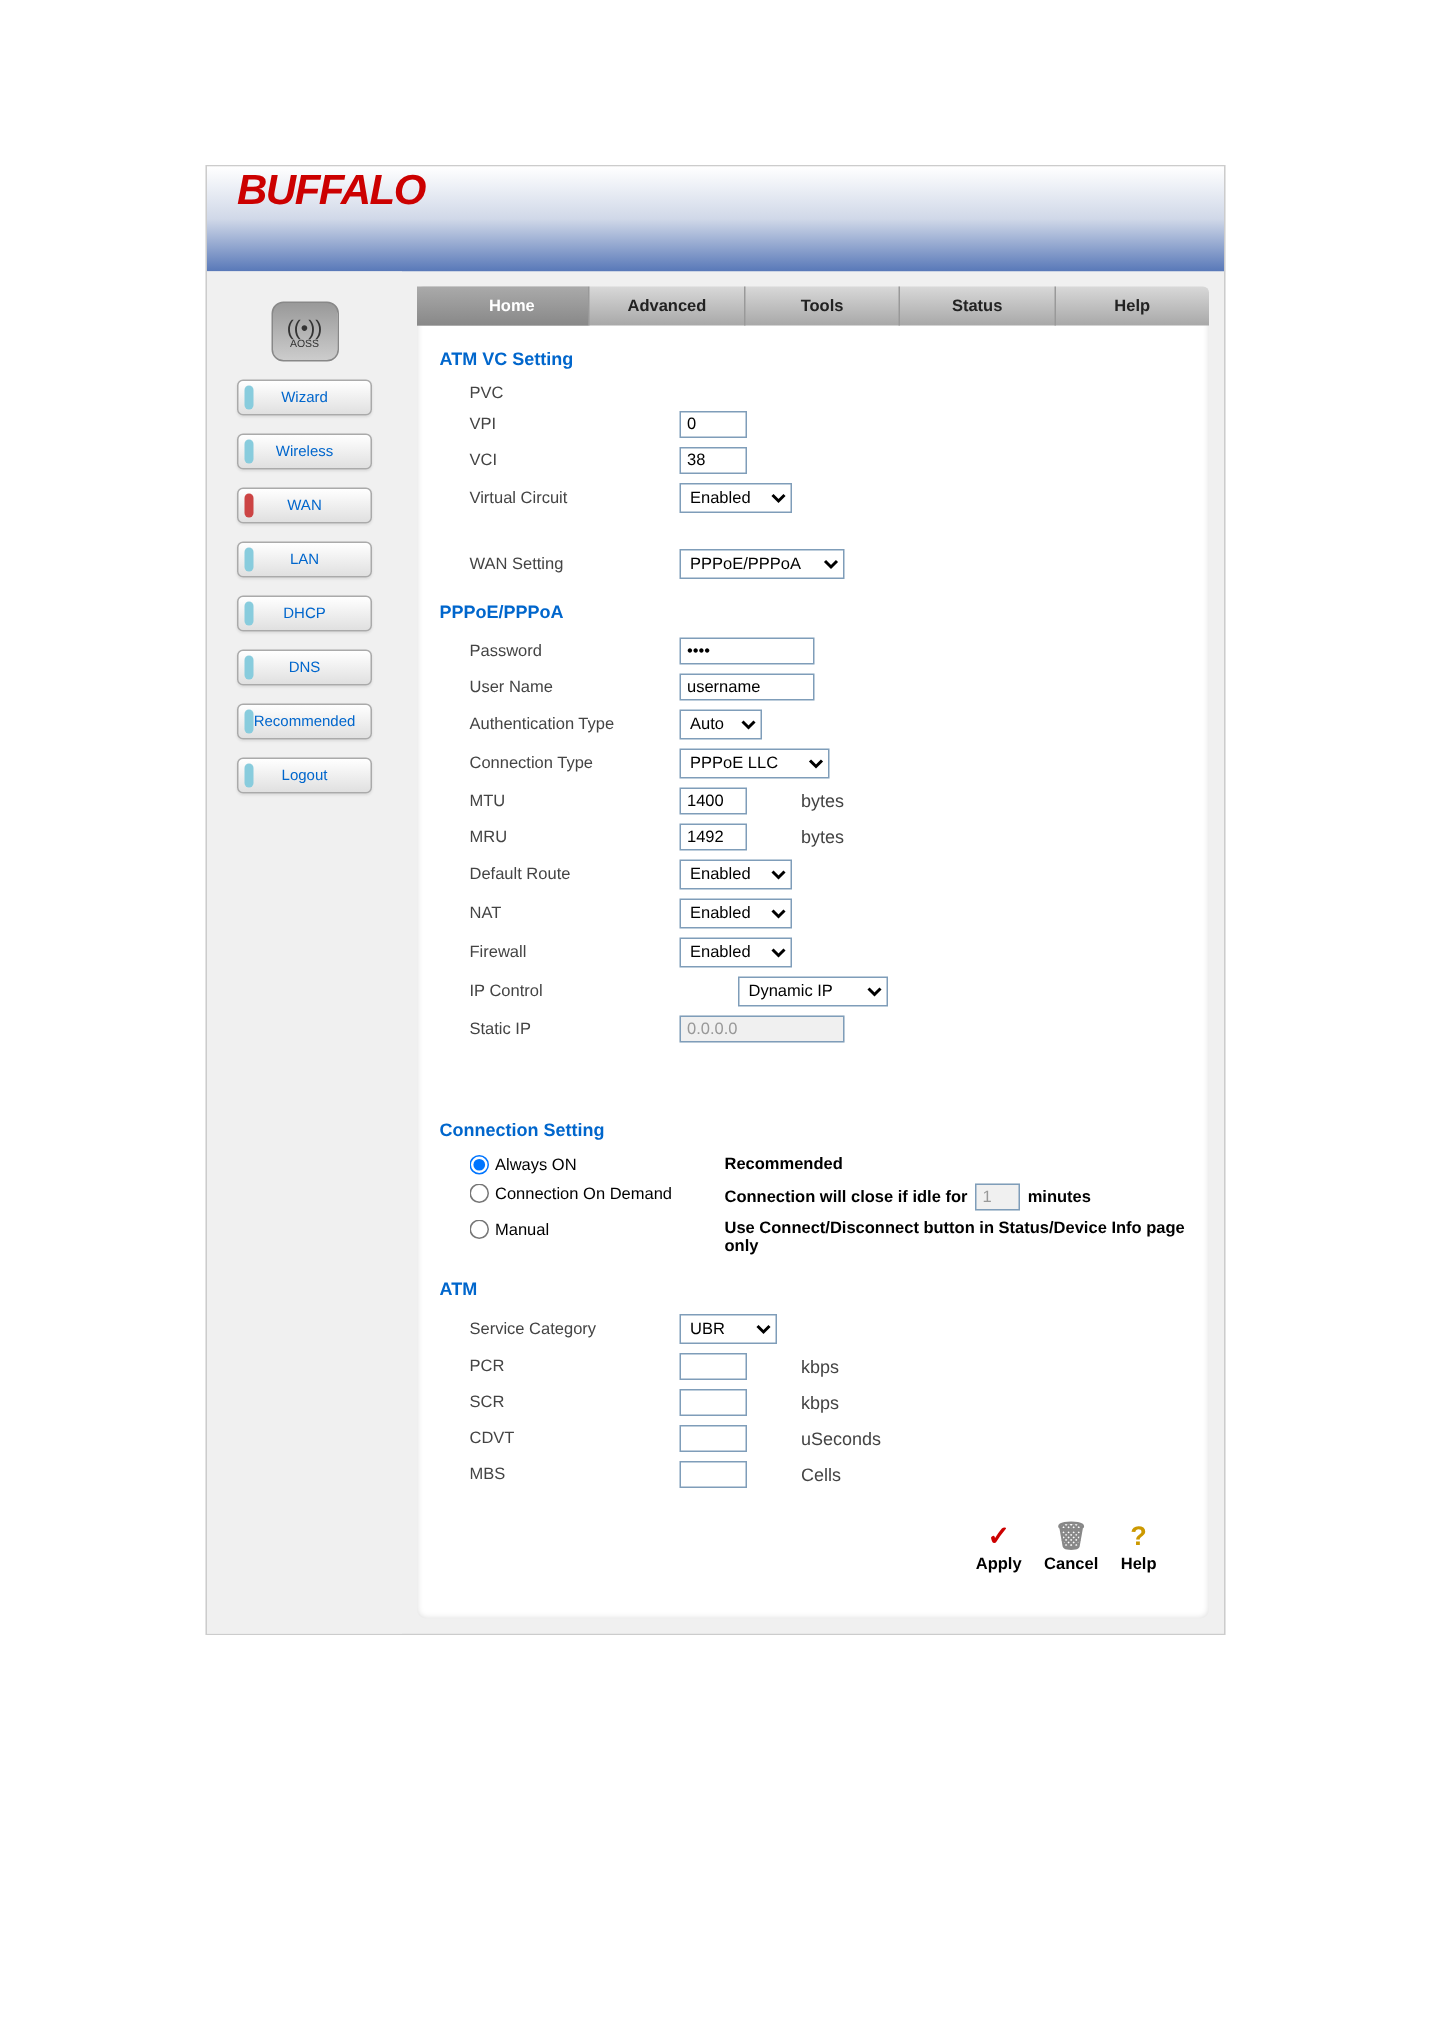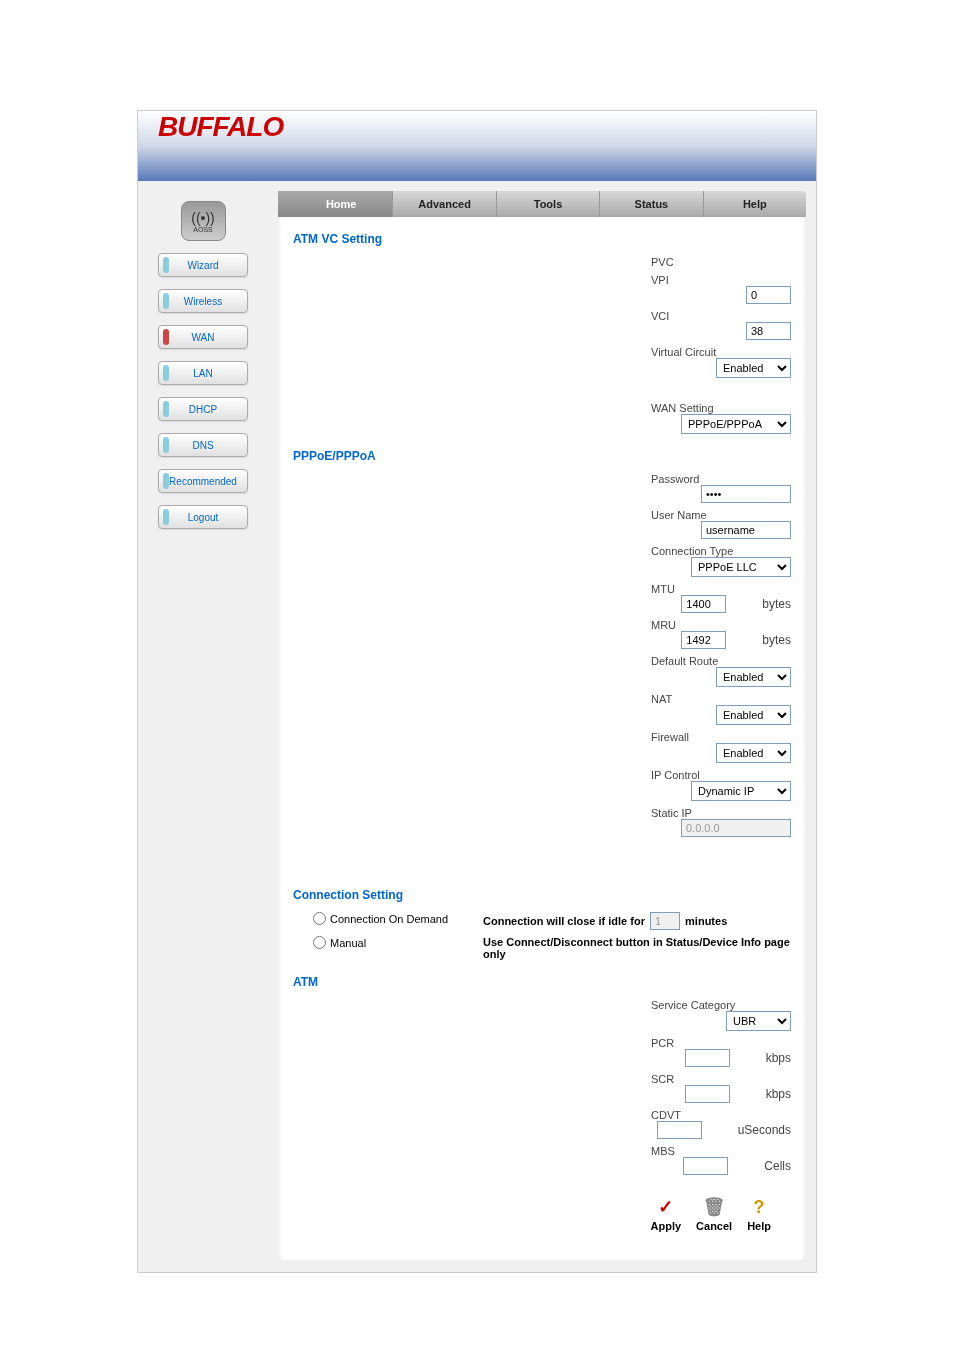--- a/index.html
+++ b/index.html
@@ -65,21 +65,21 @@
       font-size: 11px;
       font-weight: bold;
       color: #555;
       cursor: pointer;
       border-right: 1px solid #999;
     }
     .nav-item.selected { color: #fff; background: linear-gradient(#aaa, #888); padding-left: 12px; }
     .nav-item:last-child { border-right: none; }
     .nav-item.dark { color: #222; }
     .section-title { color: #0066cc; font-size: 12px; font-weight: bold; margin: 15px 0 10px 0; }
-    .form-row { display: flex; align-items: flex-end; margin: 6px 0; padding-left: 20px; flex-direction: column; }
+    .form-row { display: flex; align-items: center; margin: 6px 0; padding-left: 20px; }
     .form-label { width: 140px; font-size: 11px; color: #444; }
     .form-value { flex: 1; display: flex; align-items: center; gap: 4px; font-size: 11px; }
     select {
       font-size: 11px;
       border: 1px solid #7f9db9;
       height: 20px;
       background: #fff;
       padding: 0 2px;
     }
     input[type="text"], input[type="password"] {
@@ -191,20 +191,26 @@
             <input type="password" style="width: 90px;" value="••••">
           </div>
       </div>
       <div class="form-row">
         <div class="form-label">User Name</div>
         <div class="form-value">
             <input type="text" style="width: 90px;" value="username">
           </div>
       </div>
       <div class="form-row">
+        <div class="form-label">Authentication Type</div>
+        <div class="form-value">
+            <select style="width:55px;"><option>Auto</option></select>
+          </div>
+      </div>
+      <div class="form-row">
         <div class="form-label">Connection Type</div>
         <div class="form-value">
             <select style="width:100px;"><option>PPPoE LLC</option></select>
           </div>
       </div>
       <div class="form-row">
         <div class="form-label">MTU</div>
         <div class="form-value">
           <input type="text" style="width: 45px;" value="1400">
           <span class="unit">bytes</span>
@@ -245,20 +251,27 @@
         <div class="form-label">Static IP</div>
         <div class="form-value">
             <input type="text" disabled="" style="width: 110px;" value="0.0.0.0">
           </div>
       </div>
 
       <div style="height:30px;"></div>
 
       <div class="section-title">Connection Setting</div>
 
+      <div class="conn-row">
+        <div class="conn-left">
+          <input type="radio" name="conn" checked="" style="">
+          <span>Always ON</span>
+        </div>
+        <div class="conn-right">Recommended</div>
+      </div>
       <div class="conn-row">
         <div class="conn-left">
           <input type="radio" name="conn" style="">
           <span>Connection On Demand</span>
         </div>
         <div class="conn-right">
           <span>Connection will close if idle for</span>
           <input type="text" disabled="" style="width: 30px; margin: 0px 2px;" value="1">
           <span>minutes</span>
         </div>

